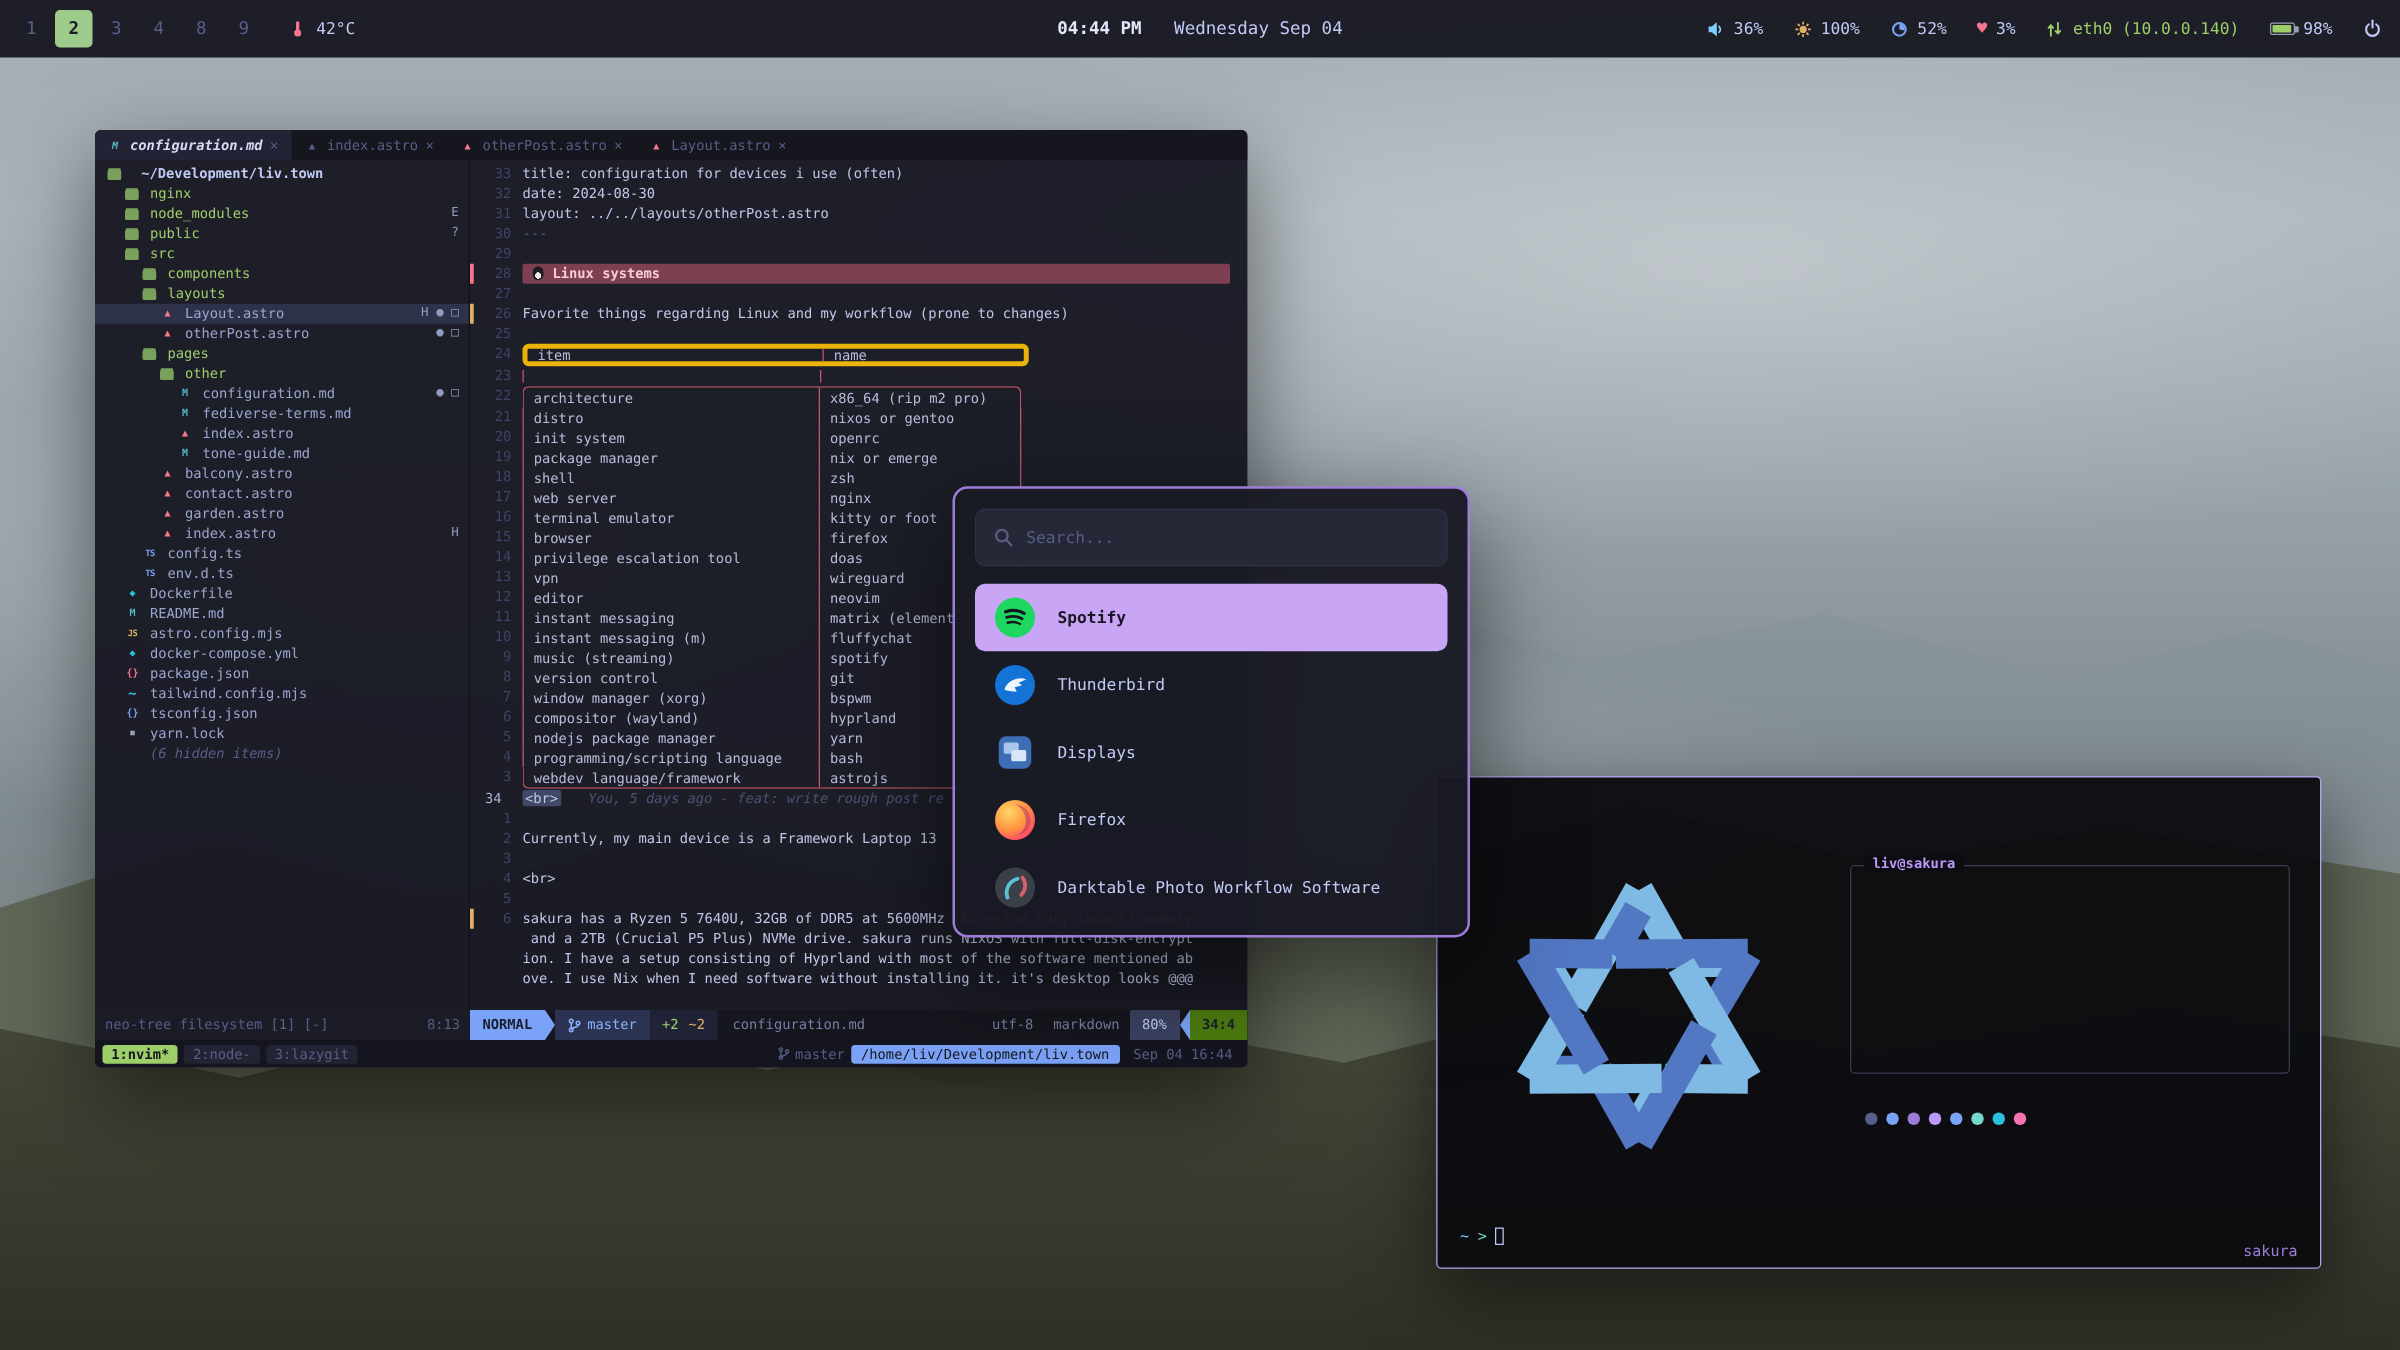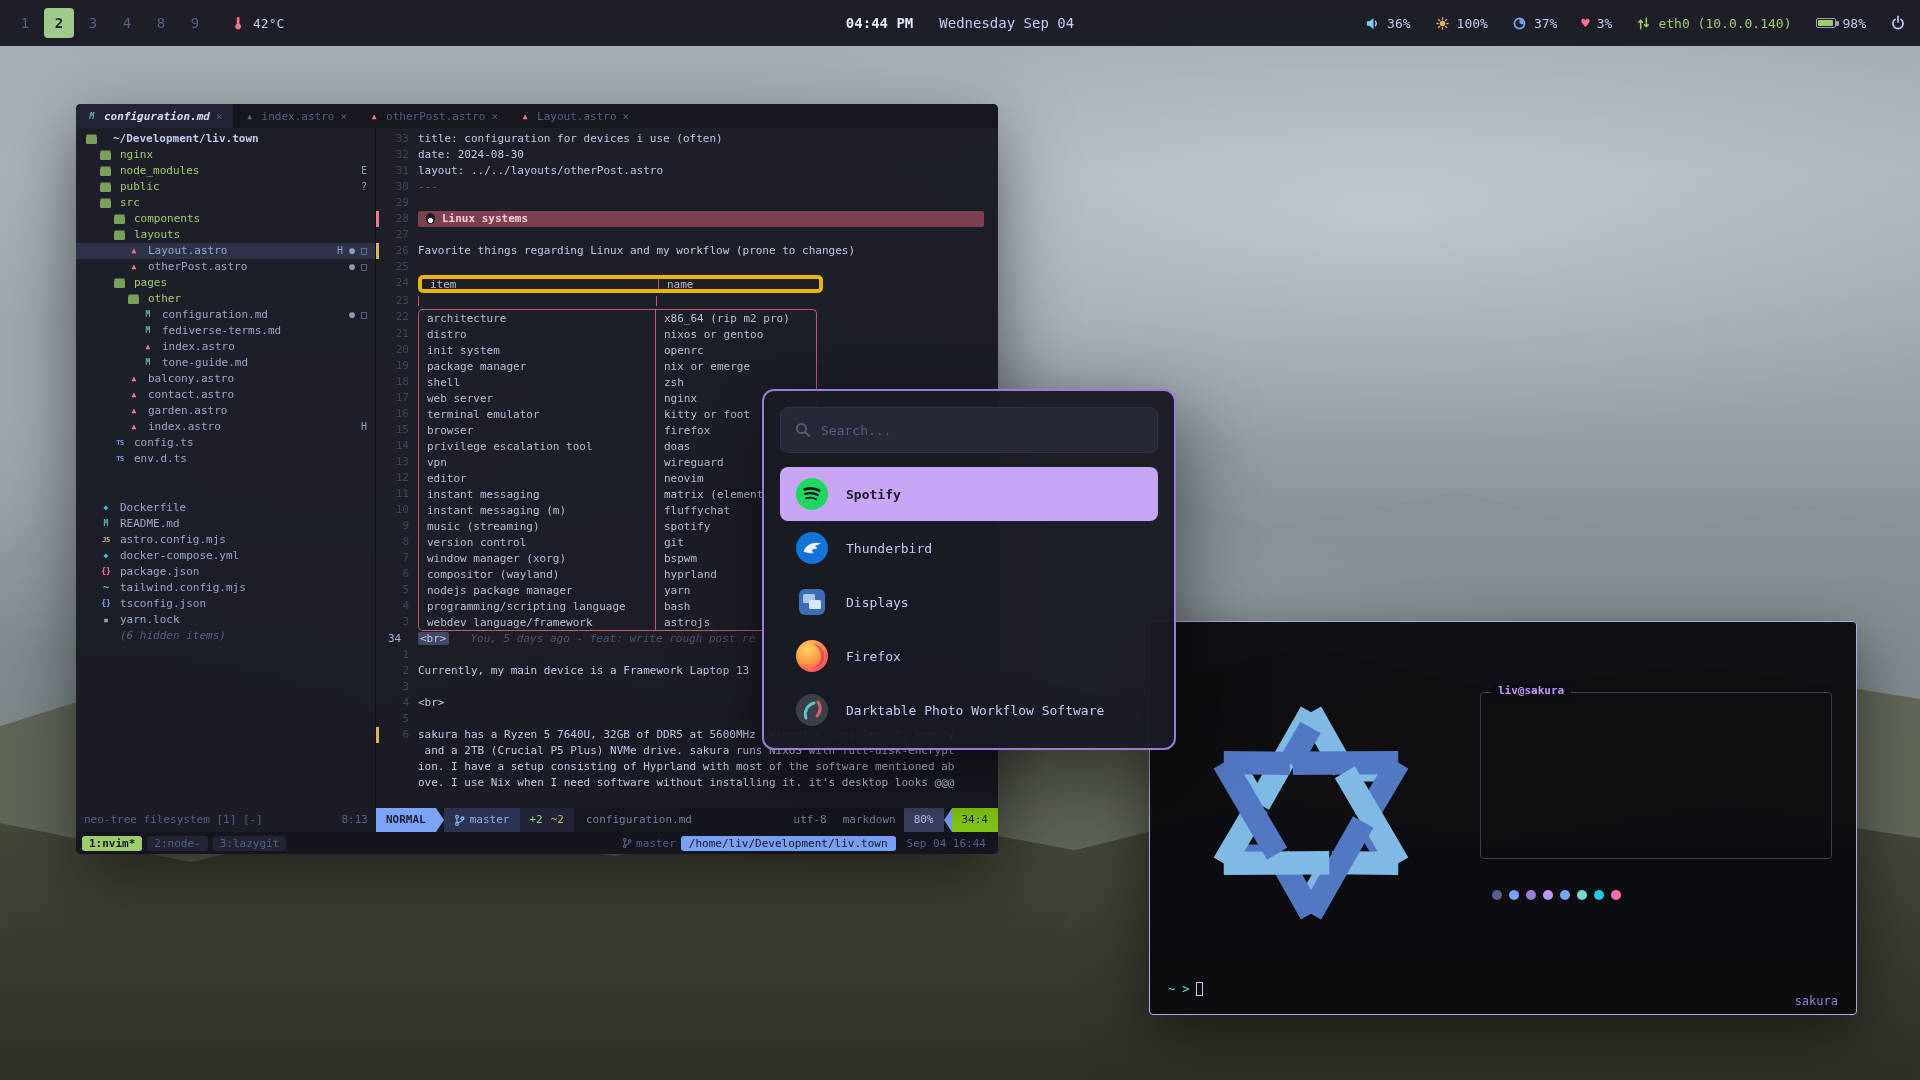--- a/index.html
+++ b/index.html
@@ -89,21 +89,21 @@
   .sl-mode{background:#7aa2f7;color:#1b1e2e;font-weight:700;padding:0 10px}
   .arrow-r{width:0;height:0;border-top:12px solid transparent;border-bottom:12px solid transparent;border-left:8px solid #7aa2f7}
   .arrow-l{width:0;height:0;border-top:12px solid transparent;border-bottom:12px solid transparent;border-right:8px solid #7aa2f7}
   .sl-branch{display:flex;align-items:center;gap:5px;background:#2c3352;color:#89b0fa;padding:0 10px}
   .sl-diff{display:flex;gap:8px;background:#1f2335;padding:0 10px}
   .sl-diff .add{color:#9ece6a}.sl-diff .chg{color:#e0af68}
   .sl-file{padding:0 12px;color:#787fa5}
   .sl-spacer{flex:1}
   .sl-enc,.sl-ft{color:#787fa5;padding:0 8px}
   .sl-pct{background:#3b4261;color:#c0caf5;padding:0 10px}
-  .sl-pos{background:#84cc16;color:#1b1e2e;font-weight:400;padding:0 10px}
+  .sl-pos{background:#4d7c0f;color:#1b1e2e;font-weight:700;padding:0 10px}
   
   .tmuxbar{height:22px;flex:none;background:#14151f;display:flex;align-items:center;gap:5px;padding:0 6px;font-size:11px}
   .tw{padding:1px 7px;border-radius:3px;background:#232433;color:#565f89}
   .tw.current{background:#9ece6a;color:#15161e;font-weight:700}
   .tmux-spacer{flex:1}
   .tmux-branch{display:flex;align-items:center;gap:4px;color:#565f89}
   .tmux-path{background:#7aa2f7;color:#15161e;padding:1px 8px;border-radius:3px}
   .tmux-clock{color:#565f89;padding:0 6px}
   
   .launcher{position:absolute;left:762px;top:389px;width:414px;height:361px;z-index:40;background:rgba(25,26,36,.97);border:2px solid #9d7cd8;border-radius:12px;box-shadow:0 26px 80px rgba(0,0,0,.55);overflow:hidden;padding:16px}
@@ -208,21 +208,21 @@
       </span>
       <span>100%</span>
     </div>
     <div class="module">
       <span>
         <svg width="15" height="15" viewBox="0 0 16 16">
             <circle cx="8" cy="8" r="5.4" stroke="#7aa2f7" stroke-width="1.8" fill="none"></circle>
             <path d="M8 8V3.2A4.8 4.8 0 0 1 12.5 9z" fill="#7aa2f7"></path>
           </svg>
       </span>
-      <span>37%</span>
+      <span>52%</span>
     </div>
     <div class="module">
       <span style="color:#f7768e;font-size:14px">♥</span>
       <span>3%</span>
     </div>
     <div class="module">
       <span>
         <svg width="15" height="15" viewBox="0 0 16 16" stroke="#9ece6a" stroke-width="1.6" fill="none" stroke-linecap="round">
             <path d="M5 13.5v-9M5 4.5 3 6.7M5 4.5l2 2.2"></path>
             <path d="M11 2.5v9M11 11.5 9 9.3M11 11.5l2-2.2"></path>
@@ -394,21 +394,21 @@
           <span class="tn">config.ts</span>
           <span class="tbadge"></span>
         </div>
 
         <div class="titem" style="padding-left: 36px;">
           <span class="fi fi-ts"></span>
           <span class="tn">env.d.ts</span>
           <span class="tbadge"></span>
         </div>
 
-        <div class="titem" style="padding-left: 22px; margin-top: 33px;">
+        <div class="titem" style="padding-left: 22px;">
           <span class="fi fi-docker"></span>
           <span class="tn">Dockerfile</span>
           <span class="tbadge"></span>
         </div>
 
         <div class="titem" style="padding-left: 22px;">
           <span class="fi fi-md"></span>
           <span class="tn">README.md</span>
           <span class="tbadge"></span>
         </div>

